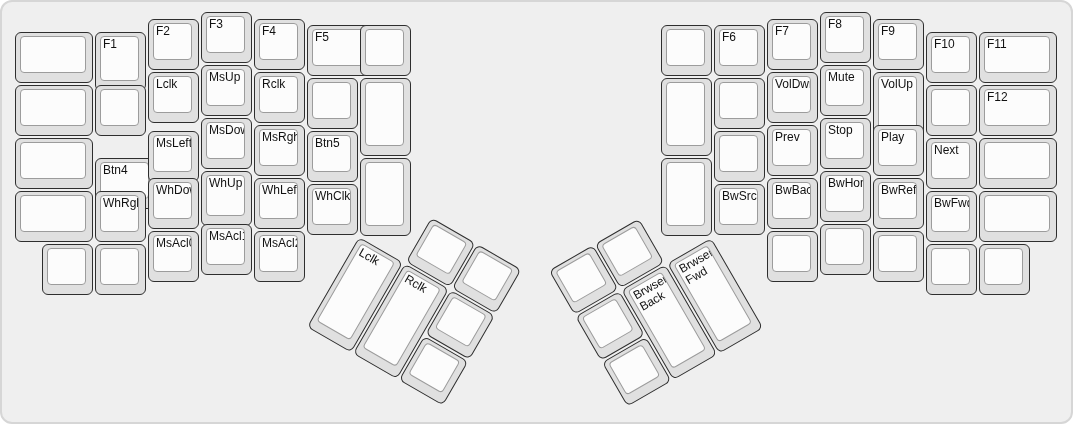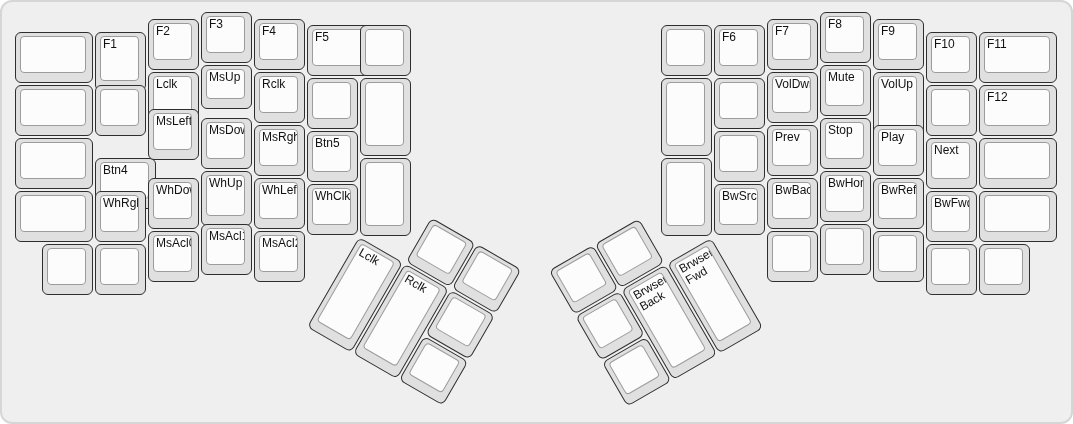--- a/index.html
+++ b/index.html
@@ -104,21 +104,21 @@
       <div class="key" style="left: 93px; top: 83px; width: 51px; height: 51px;">
         <div class="keytop">
           <span class="keylabel"></span>
         </div>
       </div>
       <div class="key" style="left: 146px; top: 70px; width: 51px; height: 51px;">
         <div class="keytop">
           <span class="keylabel">Lclk</span>
         </div>
       </div>
-      <div class="key" style="left: 199px; top: 63px; width: 51px; height: 44px;">
+      <div class="key" style="left: 199px; top: 63px; width: 51px; height: 51px;">
         <div class="keytop">
           <span class="keylabel">MsUp</span>
         </div>
       </div>
       <div class="key" style="left: 252px; top: 70px; width: 51px; height: 51px;">
         <div class="keytop">
           <span class="keylabel">Rclk</span>
         </div>
       </div>
       <div class="key" style="left: 305px; top: 76px; width: 51px; height: 51px;">
@@ -134,21 +134,21 @@
       <div class="key" style="left: 13px; top: 136px; width: 78px; height: 51px;">
         <div class="keytop">
           <span class="keylabel"></span>
         </div>
       </div>
       <div class="key" style="left: 93px; top: 136px; width: 61px; height: 51px; margin-top: 20px;">
         <div class="keytop">
           <span class="keylabel">Btn4</span>
         </div>
       </div>
-      <div class="key" style="left: 146px; top: 107px; width: 51px; height: 51px;">
+      <div class="key" style="left: 146px; top: 129px; width: 51px; height: 51px;">
         <div class="keytop">
           <span class="keylabel">MsLeft</span>
         </div>
       </div>
       <div class="key" style="left: 199px; top: 116px; width: 51px; height: 51px;">
         <div class="keytop">
           <span class="keylabel">MsDown</span>
         </div>
       </div>
       <div class="key" style="left: 252px; top: 123px; width: 51px; height: 51px;">

